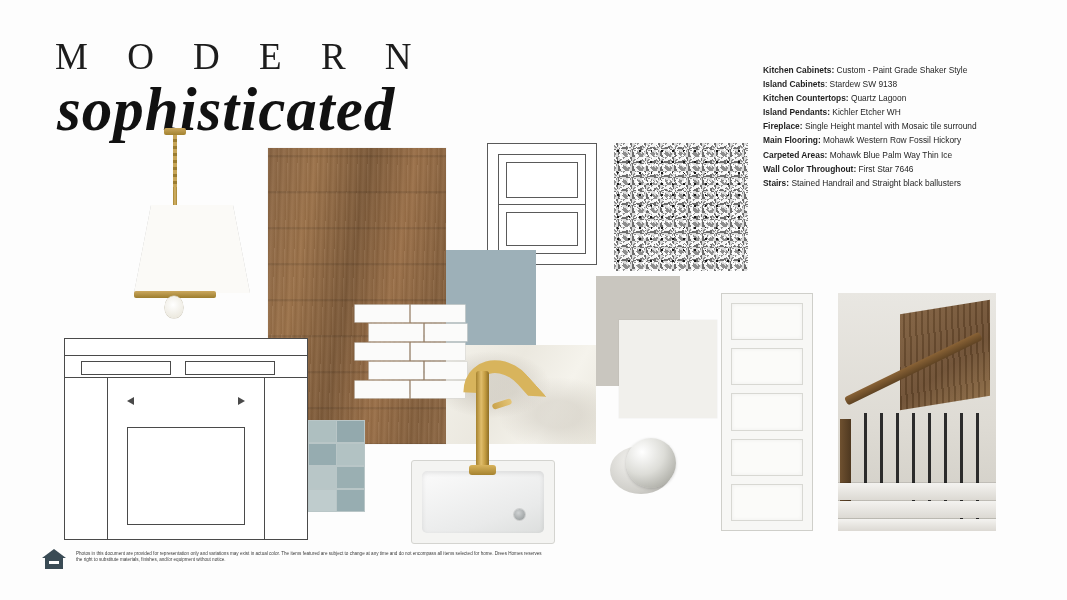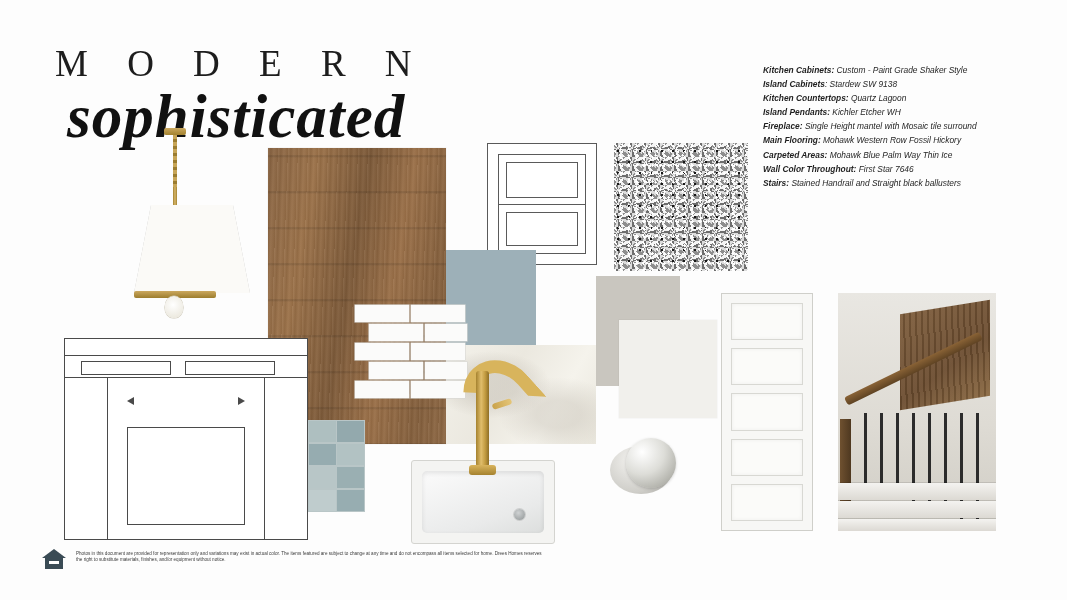--- a/index.html
+++ b/index.html
@@ -18,52 +18,51 @@
   .page {
     position: absolute;
     inset: 0;
     background: #fdfdfd;
   }
 
   
   .title-block {
     position: absolute;
     left: 55px;
-    top: 45px;
+    top: 38px;
   }
   .title-modern {
     font-family: "Liberation Serif", serif;
     font-size: 37px;
     letter-spacing: 15px;
     color: #1d1d1d;
     font-weight: 400;
     line-height: 1;
   }
   .title-soph {
     font-family: "Liberation Serif", serif;
     font-style: italic;
     font-weight: 700;
     font-size: 61px;
     line-height: 1;
     margin-top: 4px;
-    margin-left: 12px;
+    margin-left: 2px;
     color: #111111;
     letter-spacing: 1px;
   }
 
   
   .spec-list {
     position: absolute;
     left: 763px;
     top: 63px;
     width: 290px;
     font-size: 8.4px;
     line-height: 14.1px;
     color: #1f1f1f;
-    font-style: italic;
   }
   .spec-row { white-space: nowrap; }
   .spec-row b { font-weight: 700; }
   .spec-note {
     position: absolute;
     left: 763px;
     top: 260px;
     width: 300px;
     font-size: 8px;
     font-style: italic;

